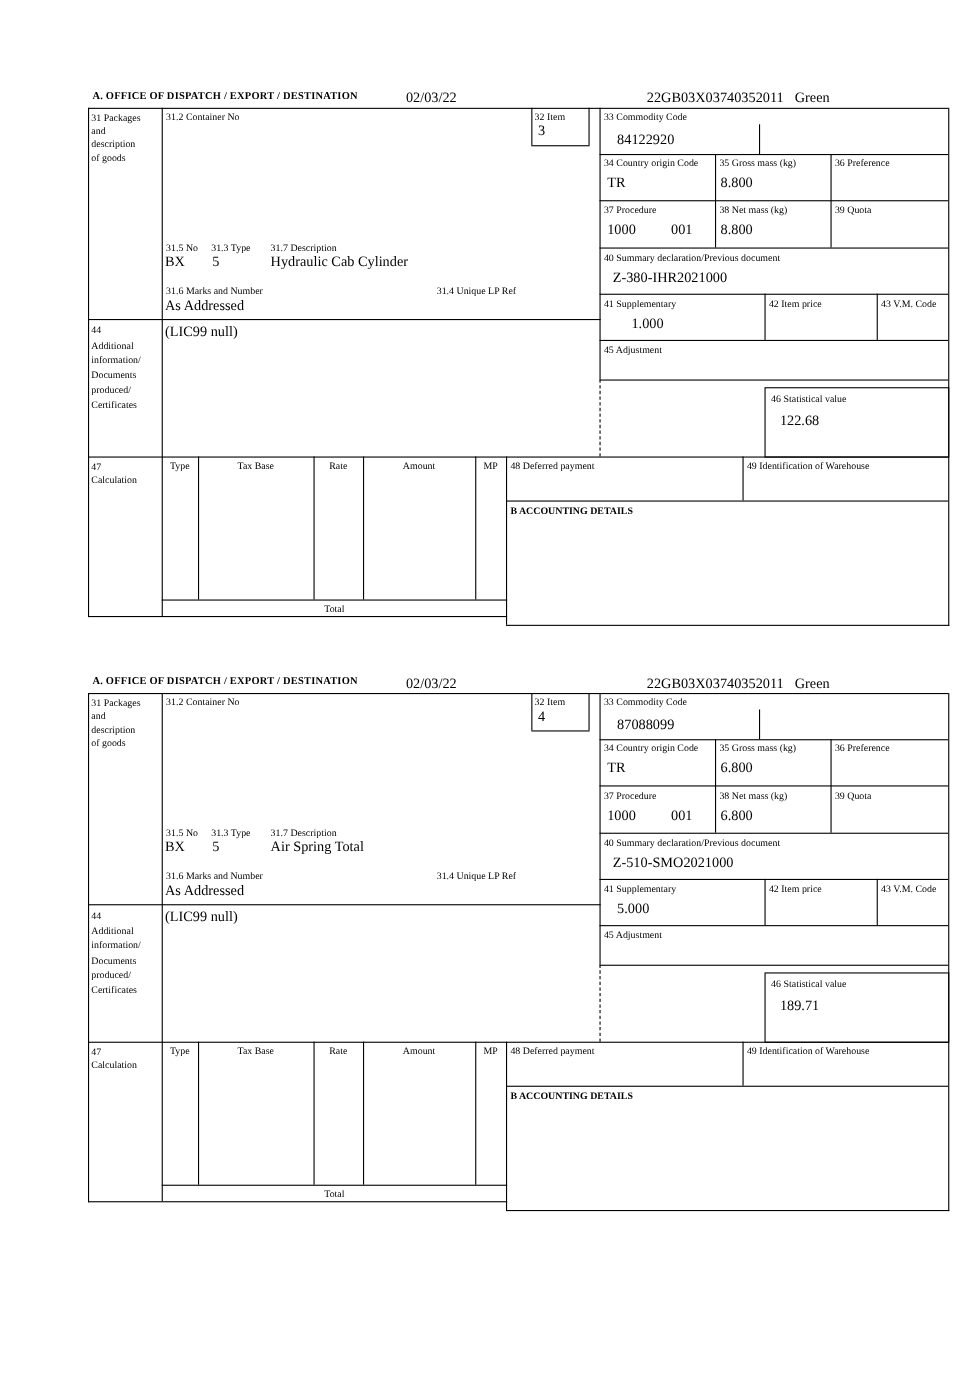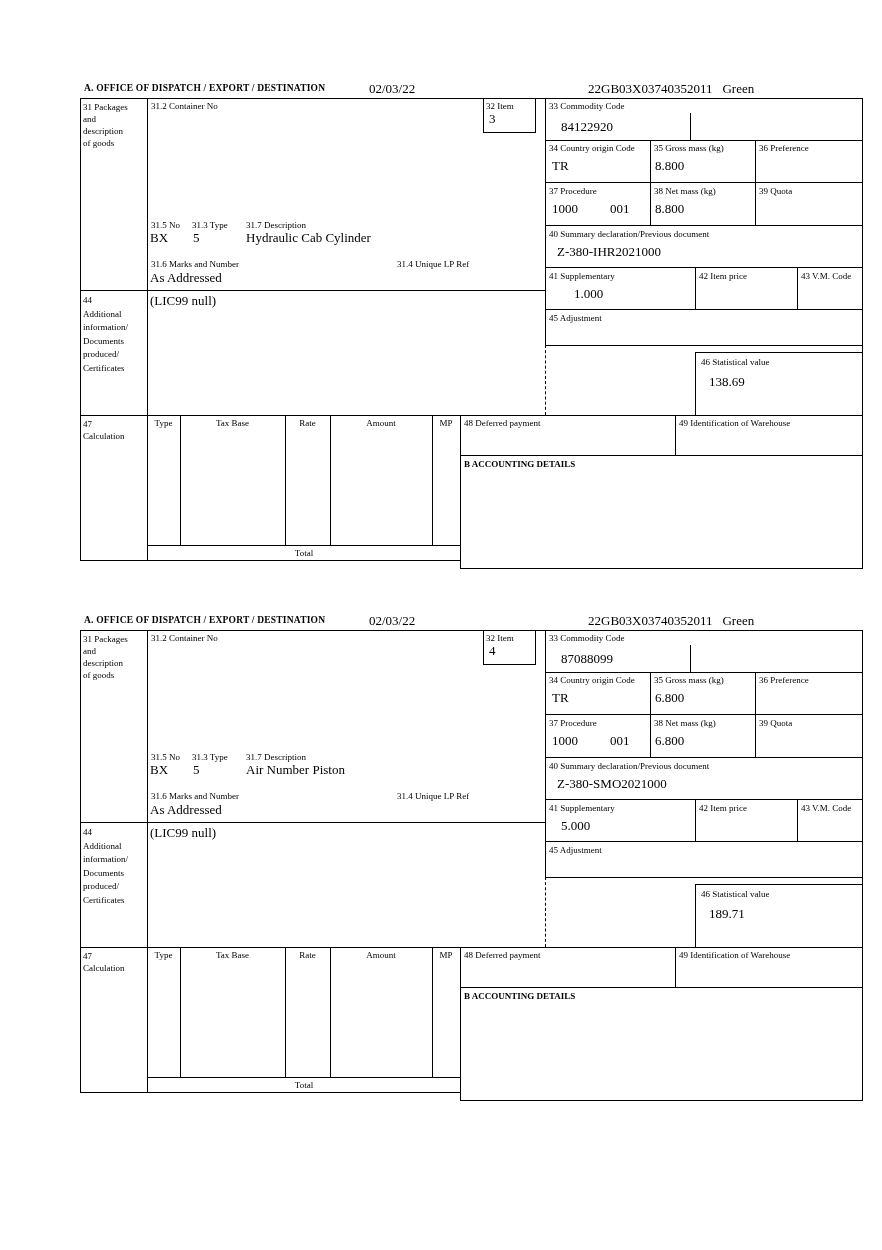--- a/index.html
+++ b/index.html
@@ -122,21 +122,21 @@
       <div class="t13" style="left:575px;top:103px">8.800</div>
       <div class="t9" style="left:679px;top:88px">39 Quota</div>
       <div class="t9" style="left:469px;top:131px">40 Summary declaration/Previous document</div>
       <div class="t13" style="left:477px;top:146px">Z-380-IHR2021000</div>
       <div class="t9" style="left:469px;top:173px">41 Supplementary</div>
       <div class="t13" style="left:494px;top:188px">1.000</div>
       <div class="t9" style="left:619px;top:173px">42 Item price</div>
       <div class="t9" style="left:721px;top:173px">43 V.M. Code</div>
       <div class="t9" style="left:469px;top:215px">45 Adjustment</div>
       <div class="t9" style="left:621px;top:259px">46 Statistical value</div>
-      <div class="t13" style="left:629px;top:276px">138.69</div>
+      <div class="t13" style="left:629px;top:276px">122.68</div>
 
       <div class="colhdr" style="left:67px;width:33px">Type</div>
       <div class="colhdr" style="left:100px;width:105px">Tax Base</div>
       <div class="colhdr" style="left:205px;width:45px">Rate</div>
       <div class="colhdr" style="left:250px;width:102px">Amount</div>
       <div class="colhdr" style="left:352px;width:28px">MP</div>
       <div class="t9" style="left:67px;top:450px;width:314px;text-align:center">Total</div>
 
       <div class="t9" style="left:384px;top:320px">48 Deferred payment</div>
       <div class="t9" style="left:599px;top:320px">49 Identification of Warehouse</div>
@@ -210,41 +210,41 @@
       </div>
 
       <div class="t9" style="left:71px;top:3px">31.2 Container No</div>
       <div class="t9" style="left:406px;top:3px">32 Item</div>
       <div class="t13" style="left:409px;top:13px">4</div>
       <div class="t9" style="left:71px;top:122px">31.5 No</div>
       <div class="t9" style="left:112px;top:122px">31.3 Type</div>
       <div class="t9" style="left:166px;top:122px">31.7 Description</div>
       <div class="t13" style="left:70px;top:132px">BX</div>
       <div class="t13" style="left:113px;top:132px">5</div>
-      <div class="t13" style="left:166px;top:132px">Air Number Piston</div>
+      <div class="t13" style="left:166px;top:132px">Air Spring Total</div>
       <div class="t9" style="left:71px;top:161px">31.6 Marks and Number</div>
       <div class="t9" style="left:317px;top:161px">31.4 Unique LP Ref</div>
       <div class="t13" style="left:70px;top:172px">As Addressed</div>
       <div class="t13" style="left:70px;top:195px">(LIC99 null)</div>
 
       <div class="t9" style="left:469px;top:3px">33 Commodity Code</div>
       <div class="t13" style="left:481px;top:21px">87088099</div>
       <div class="t9" style="left:469px;top:45px">34 Country origin Code</div>
       <div class="t13" style="left:472px;top:60px">TR</div>
       <div class="t9" style="left:574px;top:45px">35 Gross mass (kg)</div>
       <div class="t13" style="left:575px;top:60px">6.800</div>
       <div class="t9" style="left:679px;top:45px">36 Preference</div>
       <div class="t9" style="left:469px;top:88px">37 Procedure</div>
       <div class="t13" style="left:472px;top:103px">1000</div>
       <div class="t13" style="left:530px;top:103px">001</div>
       <div class="t9" style="left:574px;top:88px">38 Net mass (kg)</div>
       <div class="t13" style="left:575px;top:103px">6.800</div>
       <div class="t9" style="left:679px;top:88px">39 Quota</div>
       <div class="t9" style="left:469px;top:131px">40 Summary declaration/Previous document</div>
-      <div class="t13" style="left:477px;top:146px">Z-380-SMO2021000</div>
+      <div class="t13" style="left:477px;top:146px">Z-510-SMO2021000</div>
       <div class="t9" style="left:469px;top:173px">41 Supplementary</div>
       <div class="t13" style="left:481px;top:188px">5.000</div>
       <div class="t9" style="left:619px;top:173px">42 Item price</div>
       <div class="t9" style="left:721px;top:173px">43 V.M. Code</div>
       <div class="t9" style="left:469px;top:215px">45 Adjustment</div>
       <div class="t9" style="left:621px;top:259px">46 Statistical value</div>
       <div class="t13" style="left:629px;top:276px">189.71</div>
 
       <div class="colhdr" style="left:67px;width:33px">Type</div>
       <div class="colhdr" style="left:100px;width:105px">Tax Base</div>

